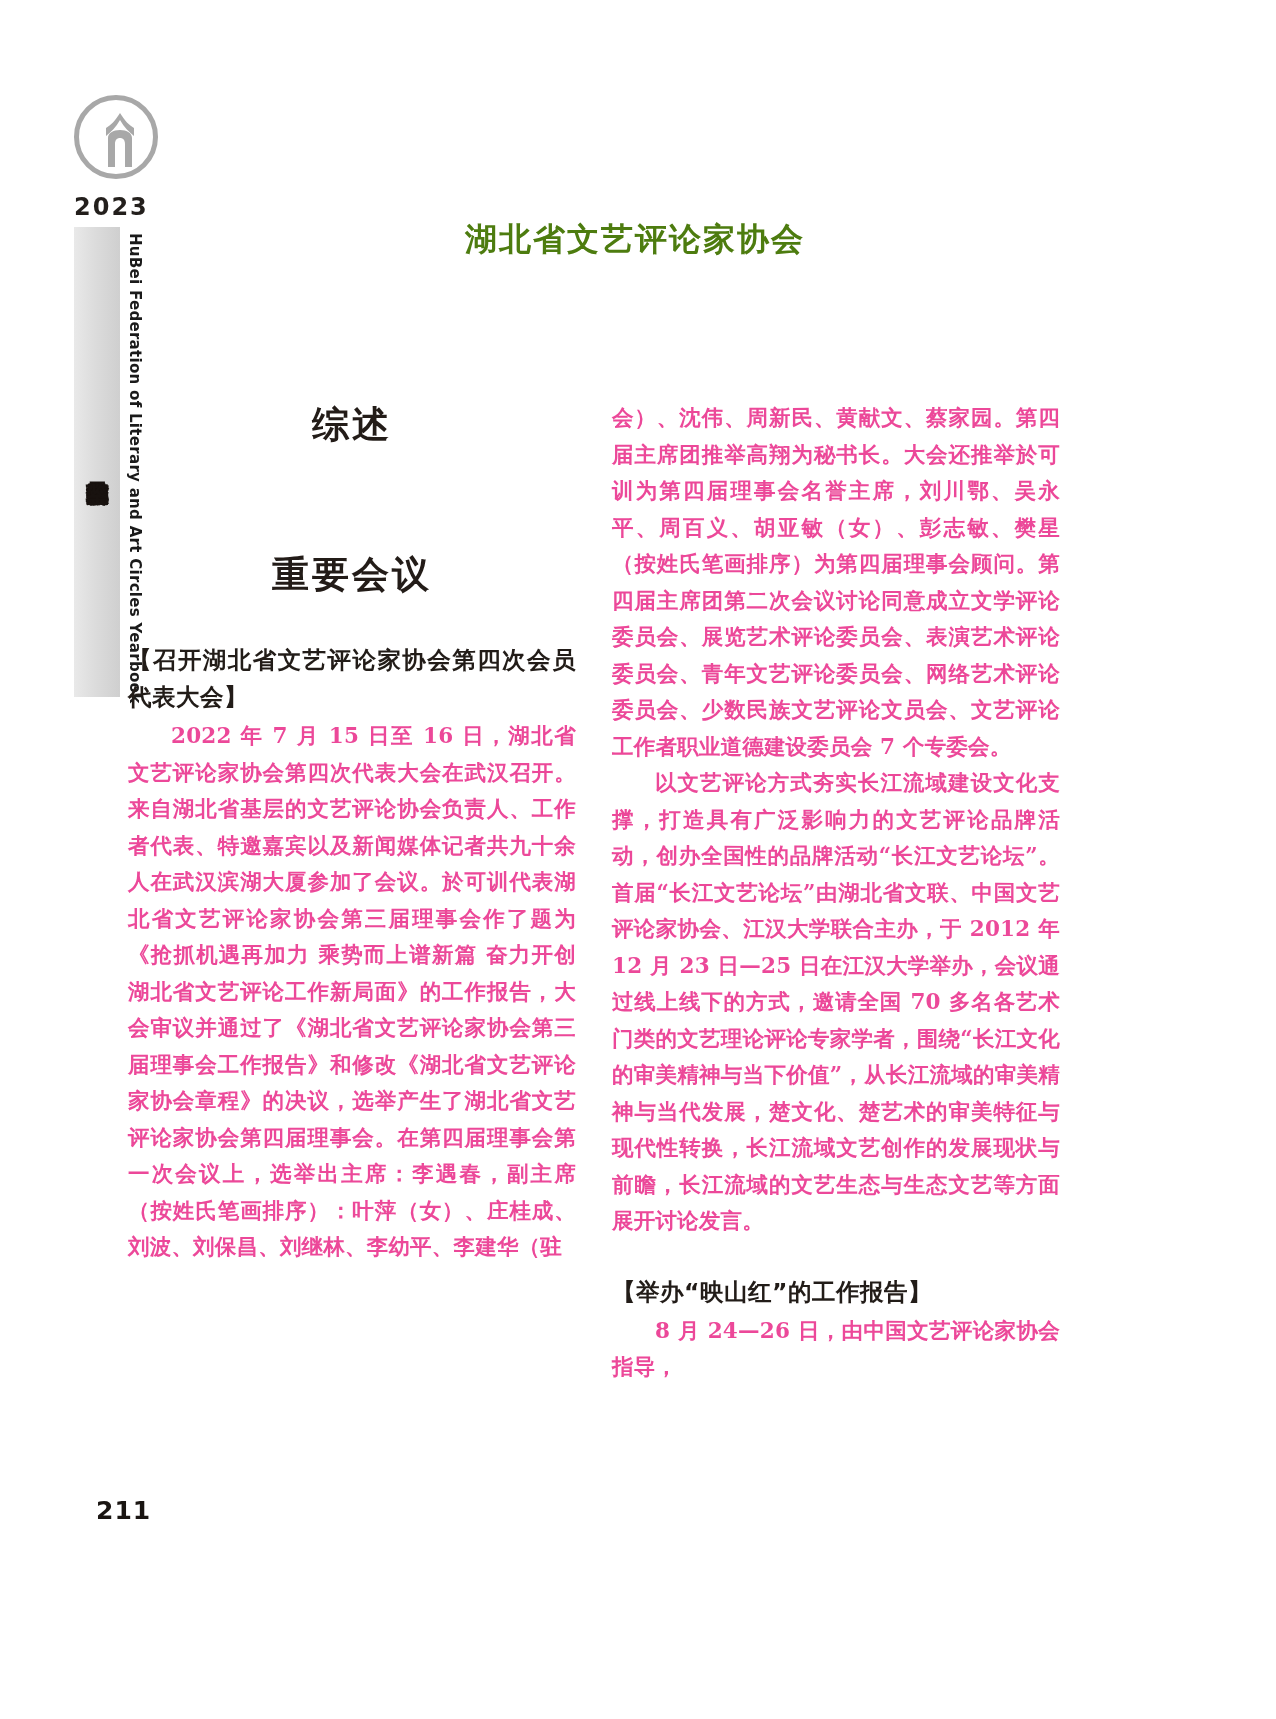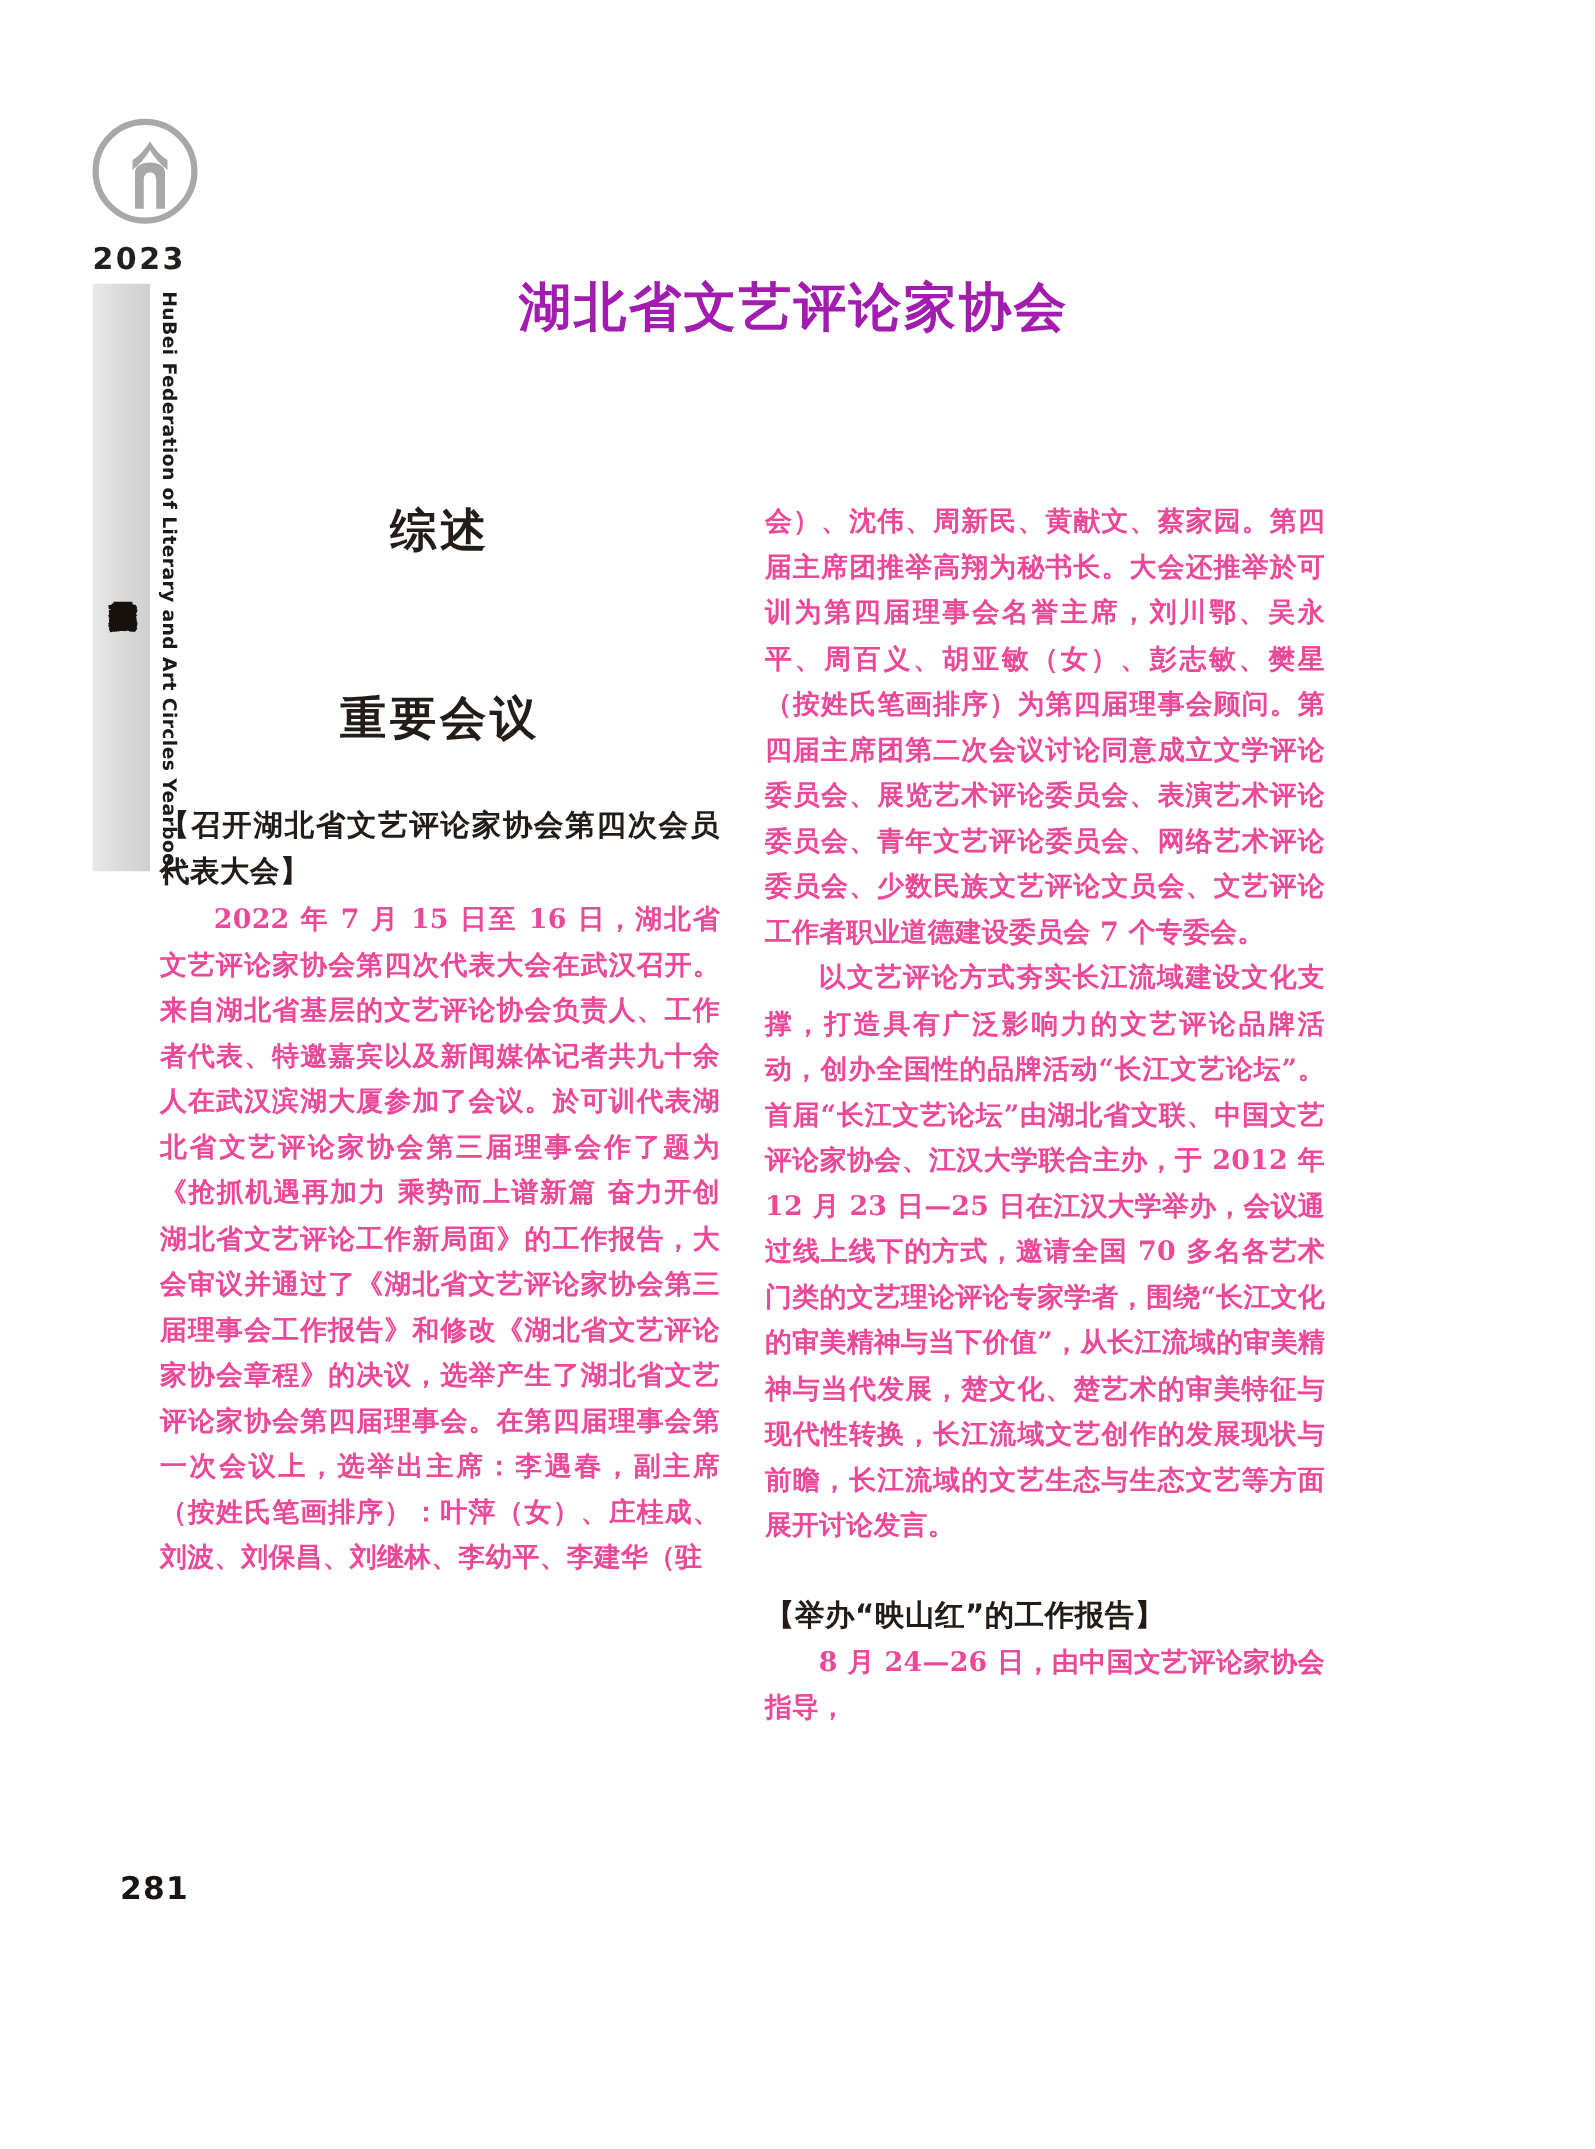--- a/index.html
+++ b/index.html
@@ -96,23 +96,23 @@
 
   
   .page-title {
     position: absolute;
     left: 215px;
     top: 218px;
     width: 840px;
     text-align: center;
     font-family: "DejaVu Serif", "Liberation Serif", serif;
     font-weight: bold;
-    font-size: 42px;
+    font-size: 32px;
     letter-spacing: 2px;
-    color: #a21caf;
+    color: #4d7c0f;
   }
 
   
   .col {
     position: absolute;
     top: 400px;
     width: 448px;
   }
   .col-left  { left: 128px; }
   .col-right { left: 612px; }
@@ -210,15 +210,15 @@
 
 
 
     <p class="body">以文艺评论方式夯实长江流域建设文化支撑，打造具有广泛影响力的文艺评论品牌活动，创办全国性的品牌活动“长江文艺论坛”。首届“长江文艺论坛”由湖北省文联、中国文艺评论家协会、江汉大学联合主办，于 2012 年 12 月 23 日—25 日在江汉大学举办，会议通过线上线下的方式，邀请全国 70 多名各艺术门类的文艺理论评论专家学者，围绕“长江文化的审美精神与当下价值”，从长江流域的审美精神与当代发展，楚文化、楚艺术的审美特征与现代性转换，长江流域文艺创作的发展现状与前瞻，长江流域的文艺生态与生态文艺等方面展开讨论发言。</p>
 
     <h3 class="sub-head blk">【举办“映山红”的工作报告】</h3>
 
     <p class="body">8 月 24—26 日，由中国文艺评论家协会指导，</p>
   </div>
 
-  <div class="folio">281</div>
+  <div class="folio">211</div>
 
 </div>
 
 </body></html>

